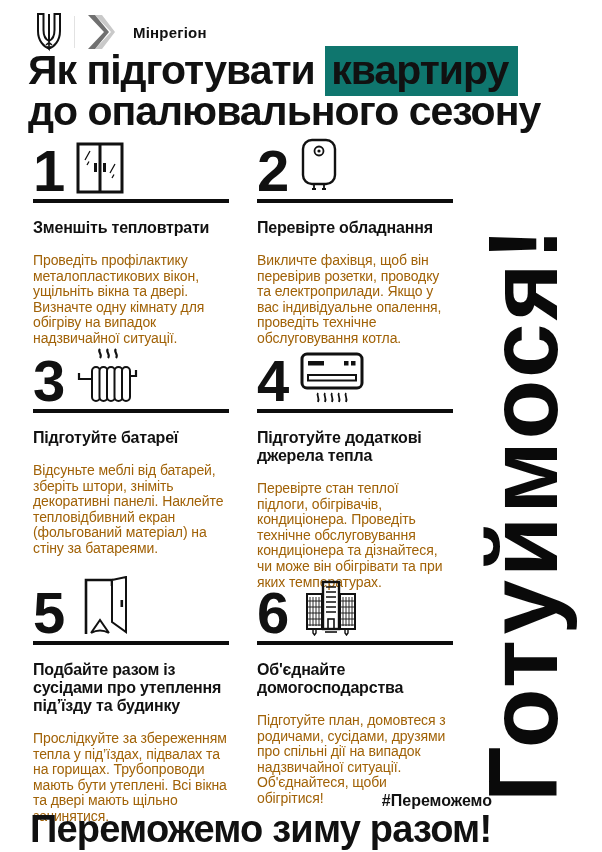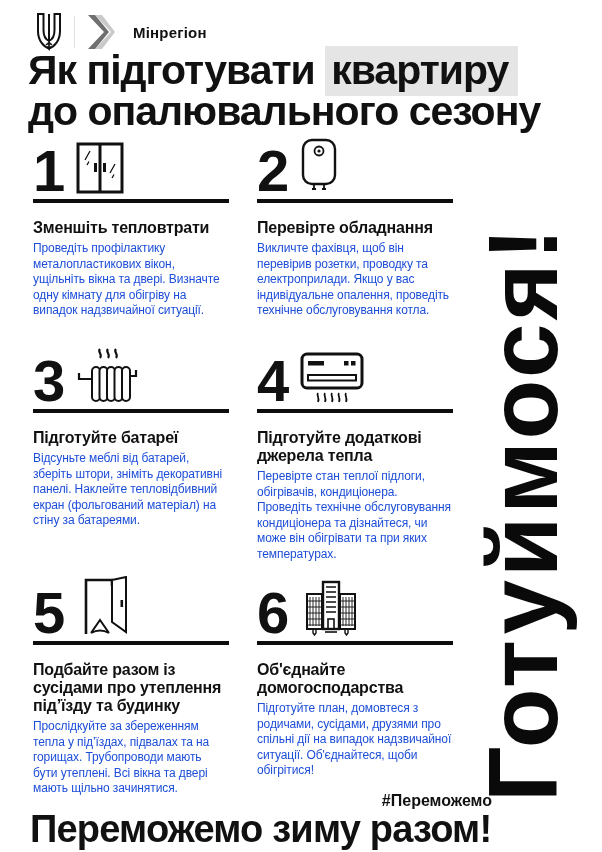--- a/index.html
+++ b/index.html
@@ -8,33 +8,33 @@
   .poster { position:relative; width:602px; height:852px; overflow:hidden; background:#fff; }
 
   
   .header { position:absolute; top:11px; left:34px; display:flex; align-items:center; height:42px; }
   .logo-divider { width:1px; height:32px; background:#e2e2e2; margin:0 10px; }
   .brand { font-size:15px; font-weight:700; letter-spacing:.2px; margin-left:18px; }
 
   
   .title { position:absolute; top:50px; left:28px; width:574px;
            font-size:41px; line-height:41px; font-weight:800; letter-spacing:-1px; }
-  .title .hl { background:#e5e5e5; padding:1px 10px 3px 6px; }
+  .title .hl { background:#0f766e; padding:1px 10px 3px 6px; }
 
   
   .grid { position:absolute; top:140px; left:33px; width:420px;
           display:grid; grid-template-columns:196px 196px; column-gap:28px;
           grid-template-rows:210px 232px auto; }
   .section { overflow:visible; }
   .sec-head { height:54px; display:flex; align-items:flex-end; gap:13px; }
   .num { font-size:58px; font-weight:800; line-height:.8; letter-spacing:-2px; }
   .sec-icon svg { display:block; }
   .rule { border-top:4px solid #0d0d0d; margin-top:5px; }
   .sec-title { font-size:16px; font-weight:700; line-height:18px; letter-spacing:-.2px; margin-top:16px; }
-  .sec-body { font-size:12px; line-height:15.6px; letter-spacing:-.1px; color:#1d4ed8; margin-top:4px; }
+  .sec-body { font-size:14px; line-height:15.6px; letter-spacing:-.1px; color:#a16207; margin-top:16px; }
 
   
   .side-banner { position:absolute; left:474px; top:802px;
                  transform:rotate(-90deg); transform-origin:0 0;
                  font-size:98px; font-weight:800; letter-spacing:3px;
                  white-space:nowrap; line-height:1; color:#0a0a0a; }
 
   
   .hashtag { position:absolute; top:792px; left:280px; width:212px;
              text-align:right; font-size:16px; font-weight:700; }

